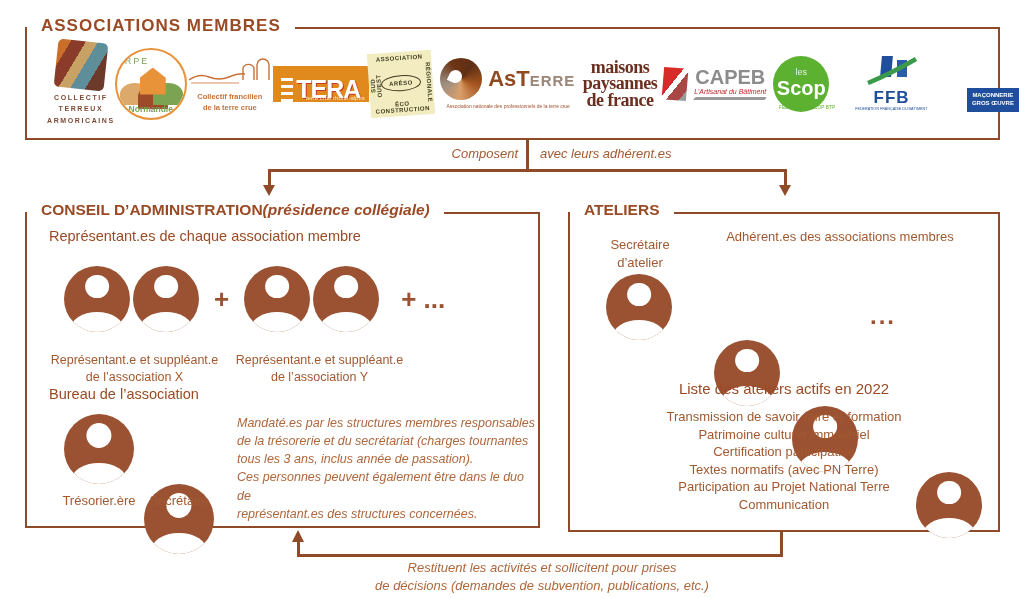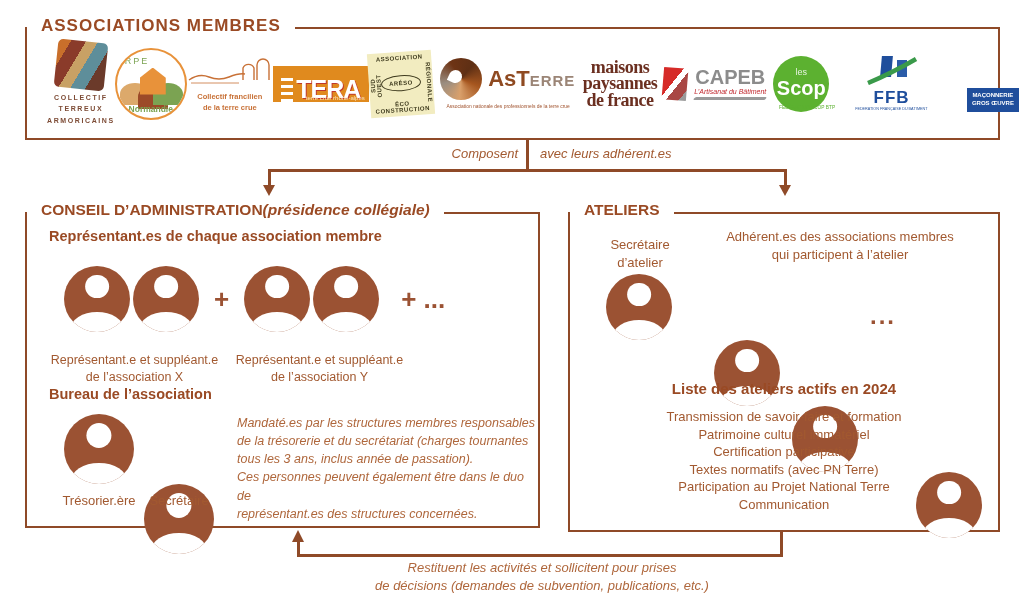--- a/index.html
+++ b/index.html
@@ -31,21 +31,21 @@
 
   
   .person{position:relative;display:block;width:66px;height:66px;border-radius:50%;
           background:var(--person);overflow:hidden;flex:none}
   .person::before{content:"";position:absolute;top:13%;left:50%;transform:translateX(-50%);
                   width:36%;height:36%;background:#fff;border-radius:50%}
   .person::after{content:"";position:absolute;bottom:-22%;left:50%;transform:translateX(-50%);
                  width:80%;height:52%;background:#fff;border-radius:50%}
   .person.lg{width:70px;height:70px}
 
-  .heading{font-weight:700;font-size:14.5px;color:var(--title)}
+  .heading{font-weight:400;font-size:14.5px;color:var(--title)}
   .lbl{font-size:12.5px;line-height:1.35;text-align:center;color:var(--text)}
   .plus{font-size:26px;font-weight:800;color:var(--person)}
   .dots{font-size:24px;font-weight:800;color:var(--person);letter-spacing:2px}
   .note{font-style:italic;font-size:12.5px;line-height:1.45;color:var(--italic)}
   .flowlabel{position:absolute;top:146px;font-style:italic;font-size:13px;color:var(--text)}
   .pair{display:flex;gap:3px}
 
   
   .logos{display:flex;justify-content:space-between;align-items:center;height:100%;padding:0 20px}
   .logo{flex:none;text-align:center}
@@ -302,30 +302,29 @@
     <div class="frame-title">
       <span>ATELIERS</span>
     </div>
 
     <div class="abs lbl" style="left:14px;top:22px;width:112px;font-size:13px">
       <div>Secrétaire</div>
       <div>d’atelier</div>
     </div>
     <div class="abs lbl" style="left:120px;top:14px;width:300px;font-size:13px">
       <div>Adhérent.es des associations membres</div>
-      <div>qui participent à l’atelier</div>
     </div>
 
     <span class="person abs" style="left:36px;top:60px"></span>
     <span class="person abs" style="left:144px;top:60px"></span>
     <span class="person abs" style="left:222px;top:60px"></span>
     <span class="abs dots" style="left:300px;top:88px">...</span>
     <span class="person abs" style="left:346px;top:60px"></span>
 
-    <div class="abs heading" style="left:0;top:166px;width:100%;text-align:center;font-size:15px">Liste des ateliers actifs en 2024</div>
+    <div class="abs heading" style="left:0;top:166px;width:100%;text-align:center;font-size:15px">Liste des ateliers actifs en 2022</div>
 
     <div class="abs" style="left:0;top:194px;width:100%">
       <div class="list-item">Transmission de savoir-faire et formation</div>
       <div class="list-item">Patrimoine culturel immatériel</div>
       <div class="list-item">Certification participative</div>
       <div class="list-item">Textes normatifs (avec PN Terre)</div>
       <div class="list-item">Participation au Projet National Terre</div>
       <div class="list-item">Communication</div>
     </div>
   </section>

